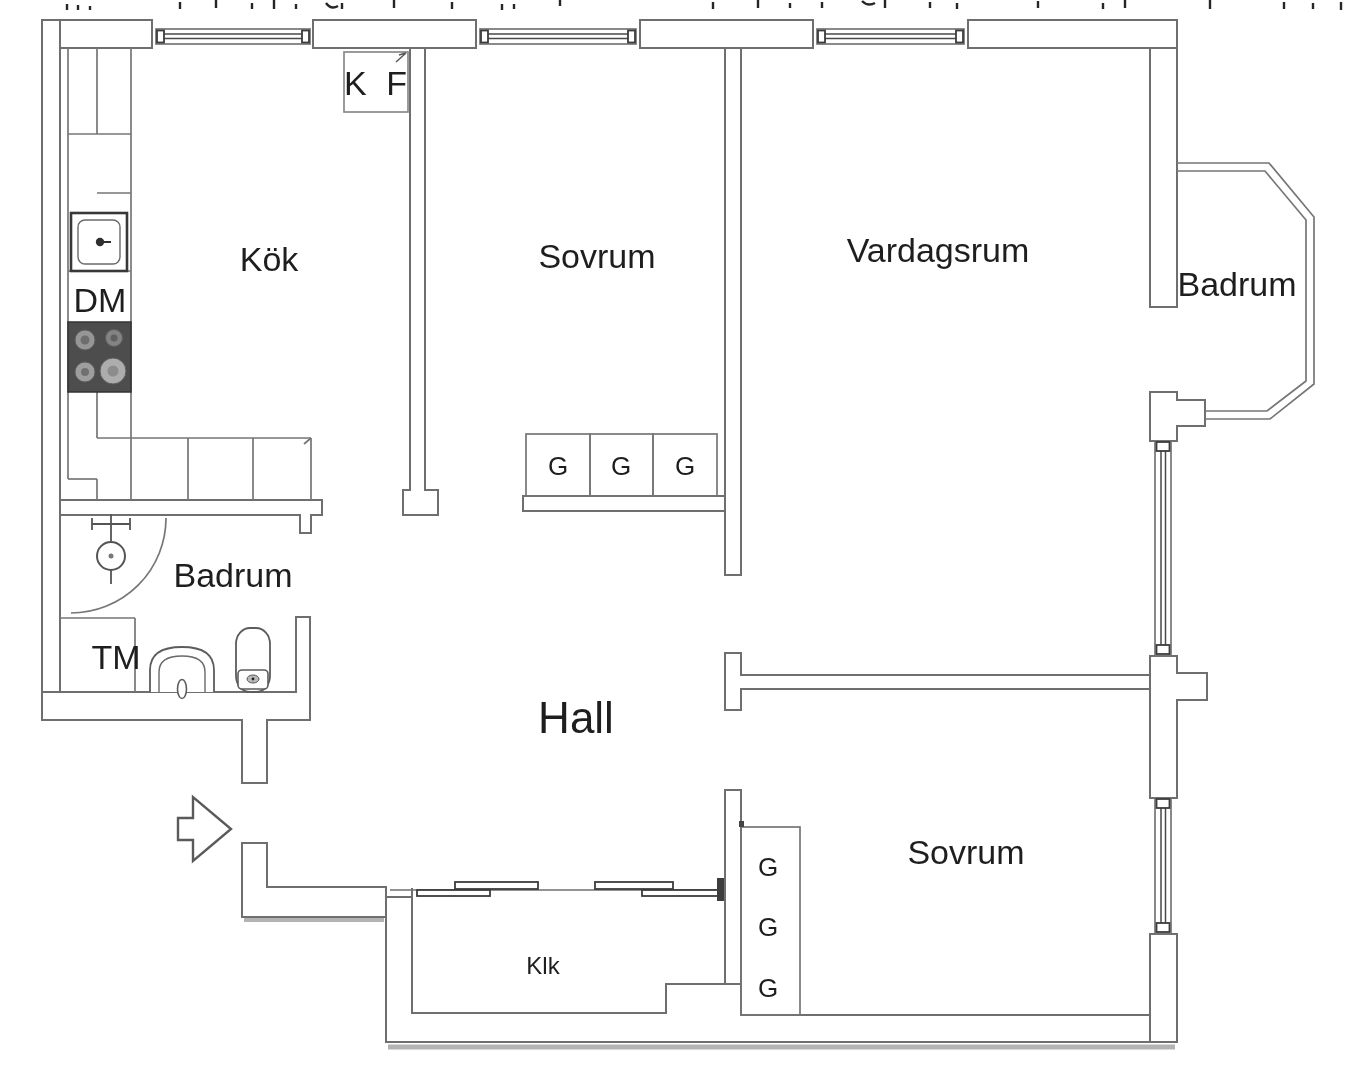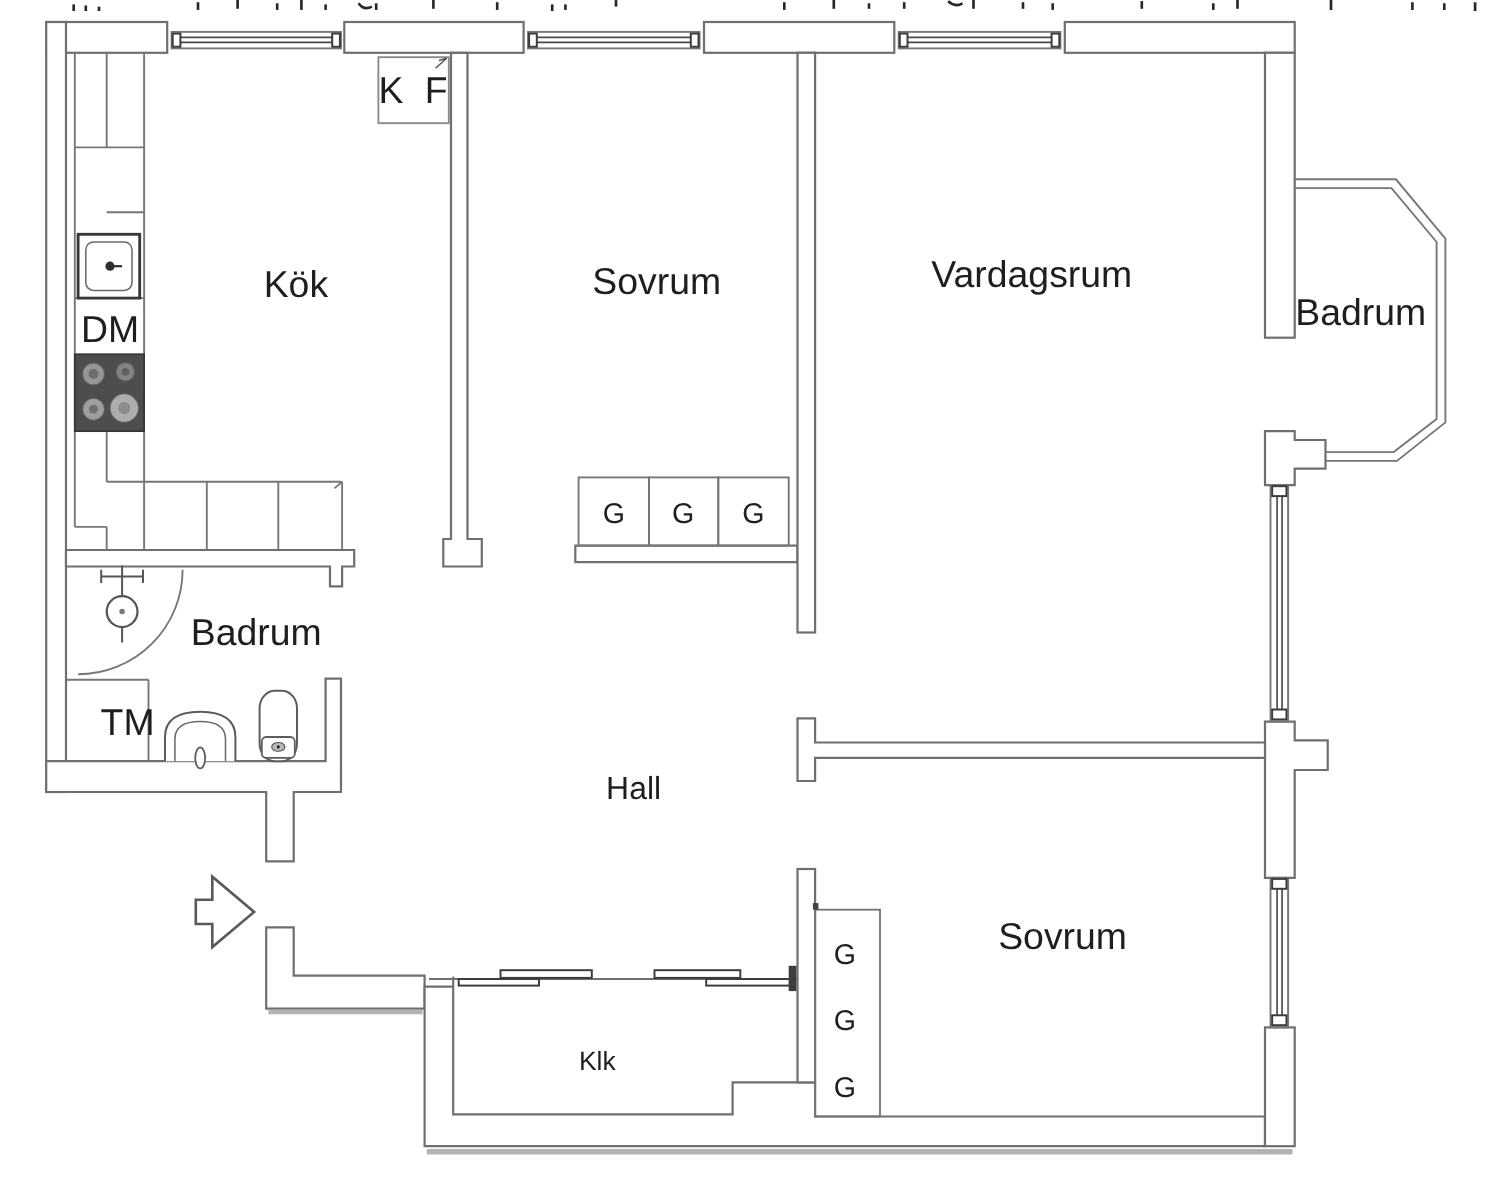--- a/index.html
+++ b/index.html
@@ -3,21 +3,21 @@
 <meta charset="utf-8">
 <style>
   html,body{margin:0;padding:0;background:#fff;overflow:hidden}
   .plan{position:relative;width:1357px;height:1080px;background:#fff;
         font-family:"Liberation Sans","DejaVu Sans",sans-serif;color:#1e1e1e}
   .plan svg{position:absolute;left:0;top:0}
   .lbl{position:absolute;transform:translate(-50%,-50%);white-space:nowrap;line-height:1}
   .s26{font-size:26px}
   .s29{font-size:34px}
   .s31{font-size:24px}
-  .s38{font-size:29px}
+  .s38{font-size:44px}
   .kf{letter-spacing:5px}
   .wall{fill:#fff;stroke:#6f6f6f;stroke-width:2}
   .thin{fill:none;stroke:#767676;stroke-width:1.7}
   .glass{fill:none;stroke:#4a4a4a;stroke-width:1.5}
   .cap{fill:#fff;stroke:#3c3c3c;stroke-width:1.8}
   .fix{fill:#fff;stroke:#5c5c5c;stroke-width:1.8}
   .fixthin{fill:none;stroke:#6a6a6a;stroke-width:1.4}
   .mark{stroke:#262626;stroke-width:2.4;fill:none}
   .shadow{stroke:#b3b3b3;fill:none}
 </style>

